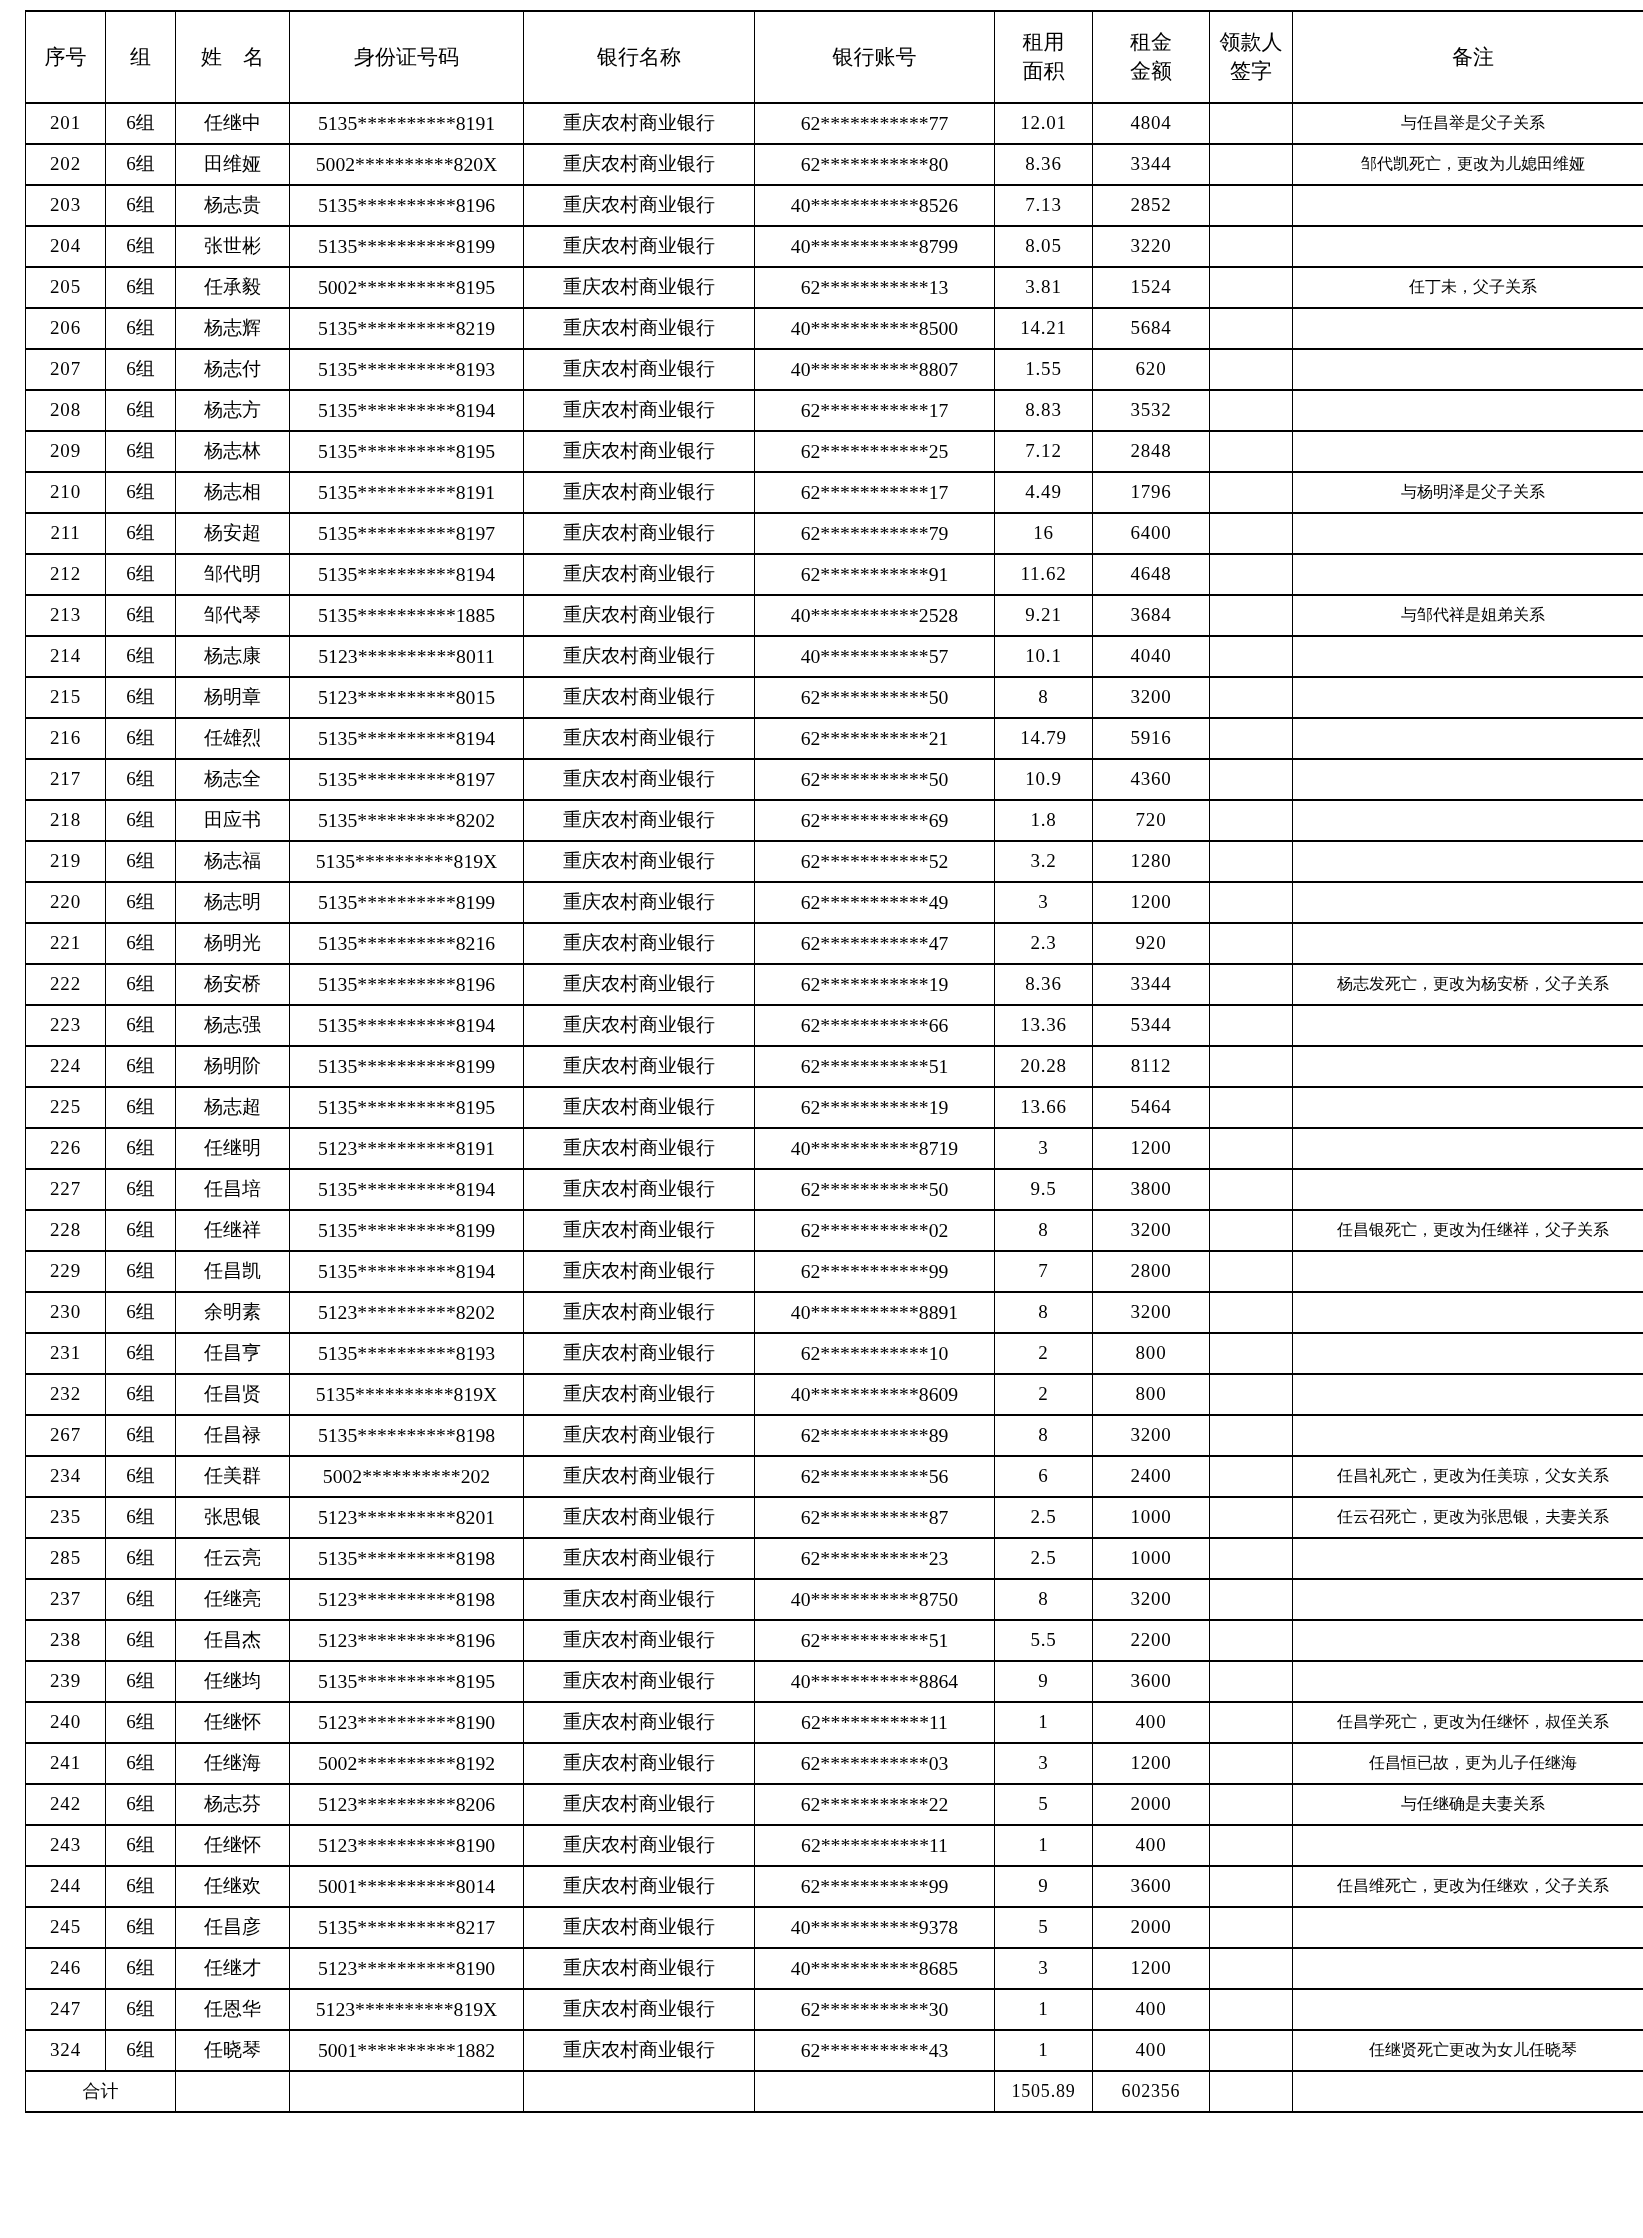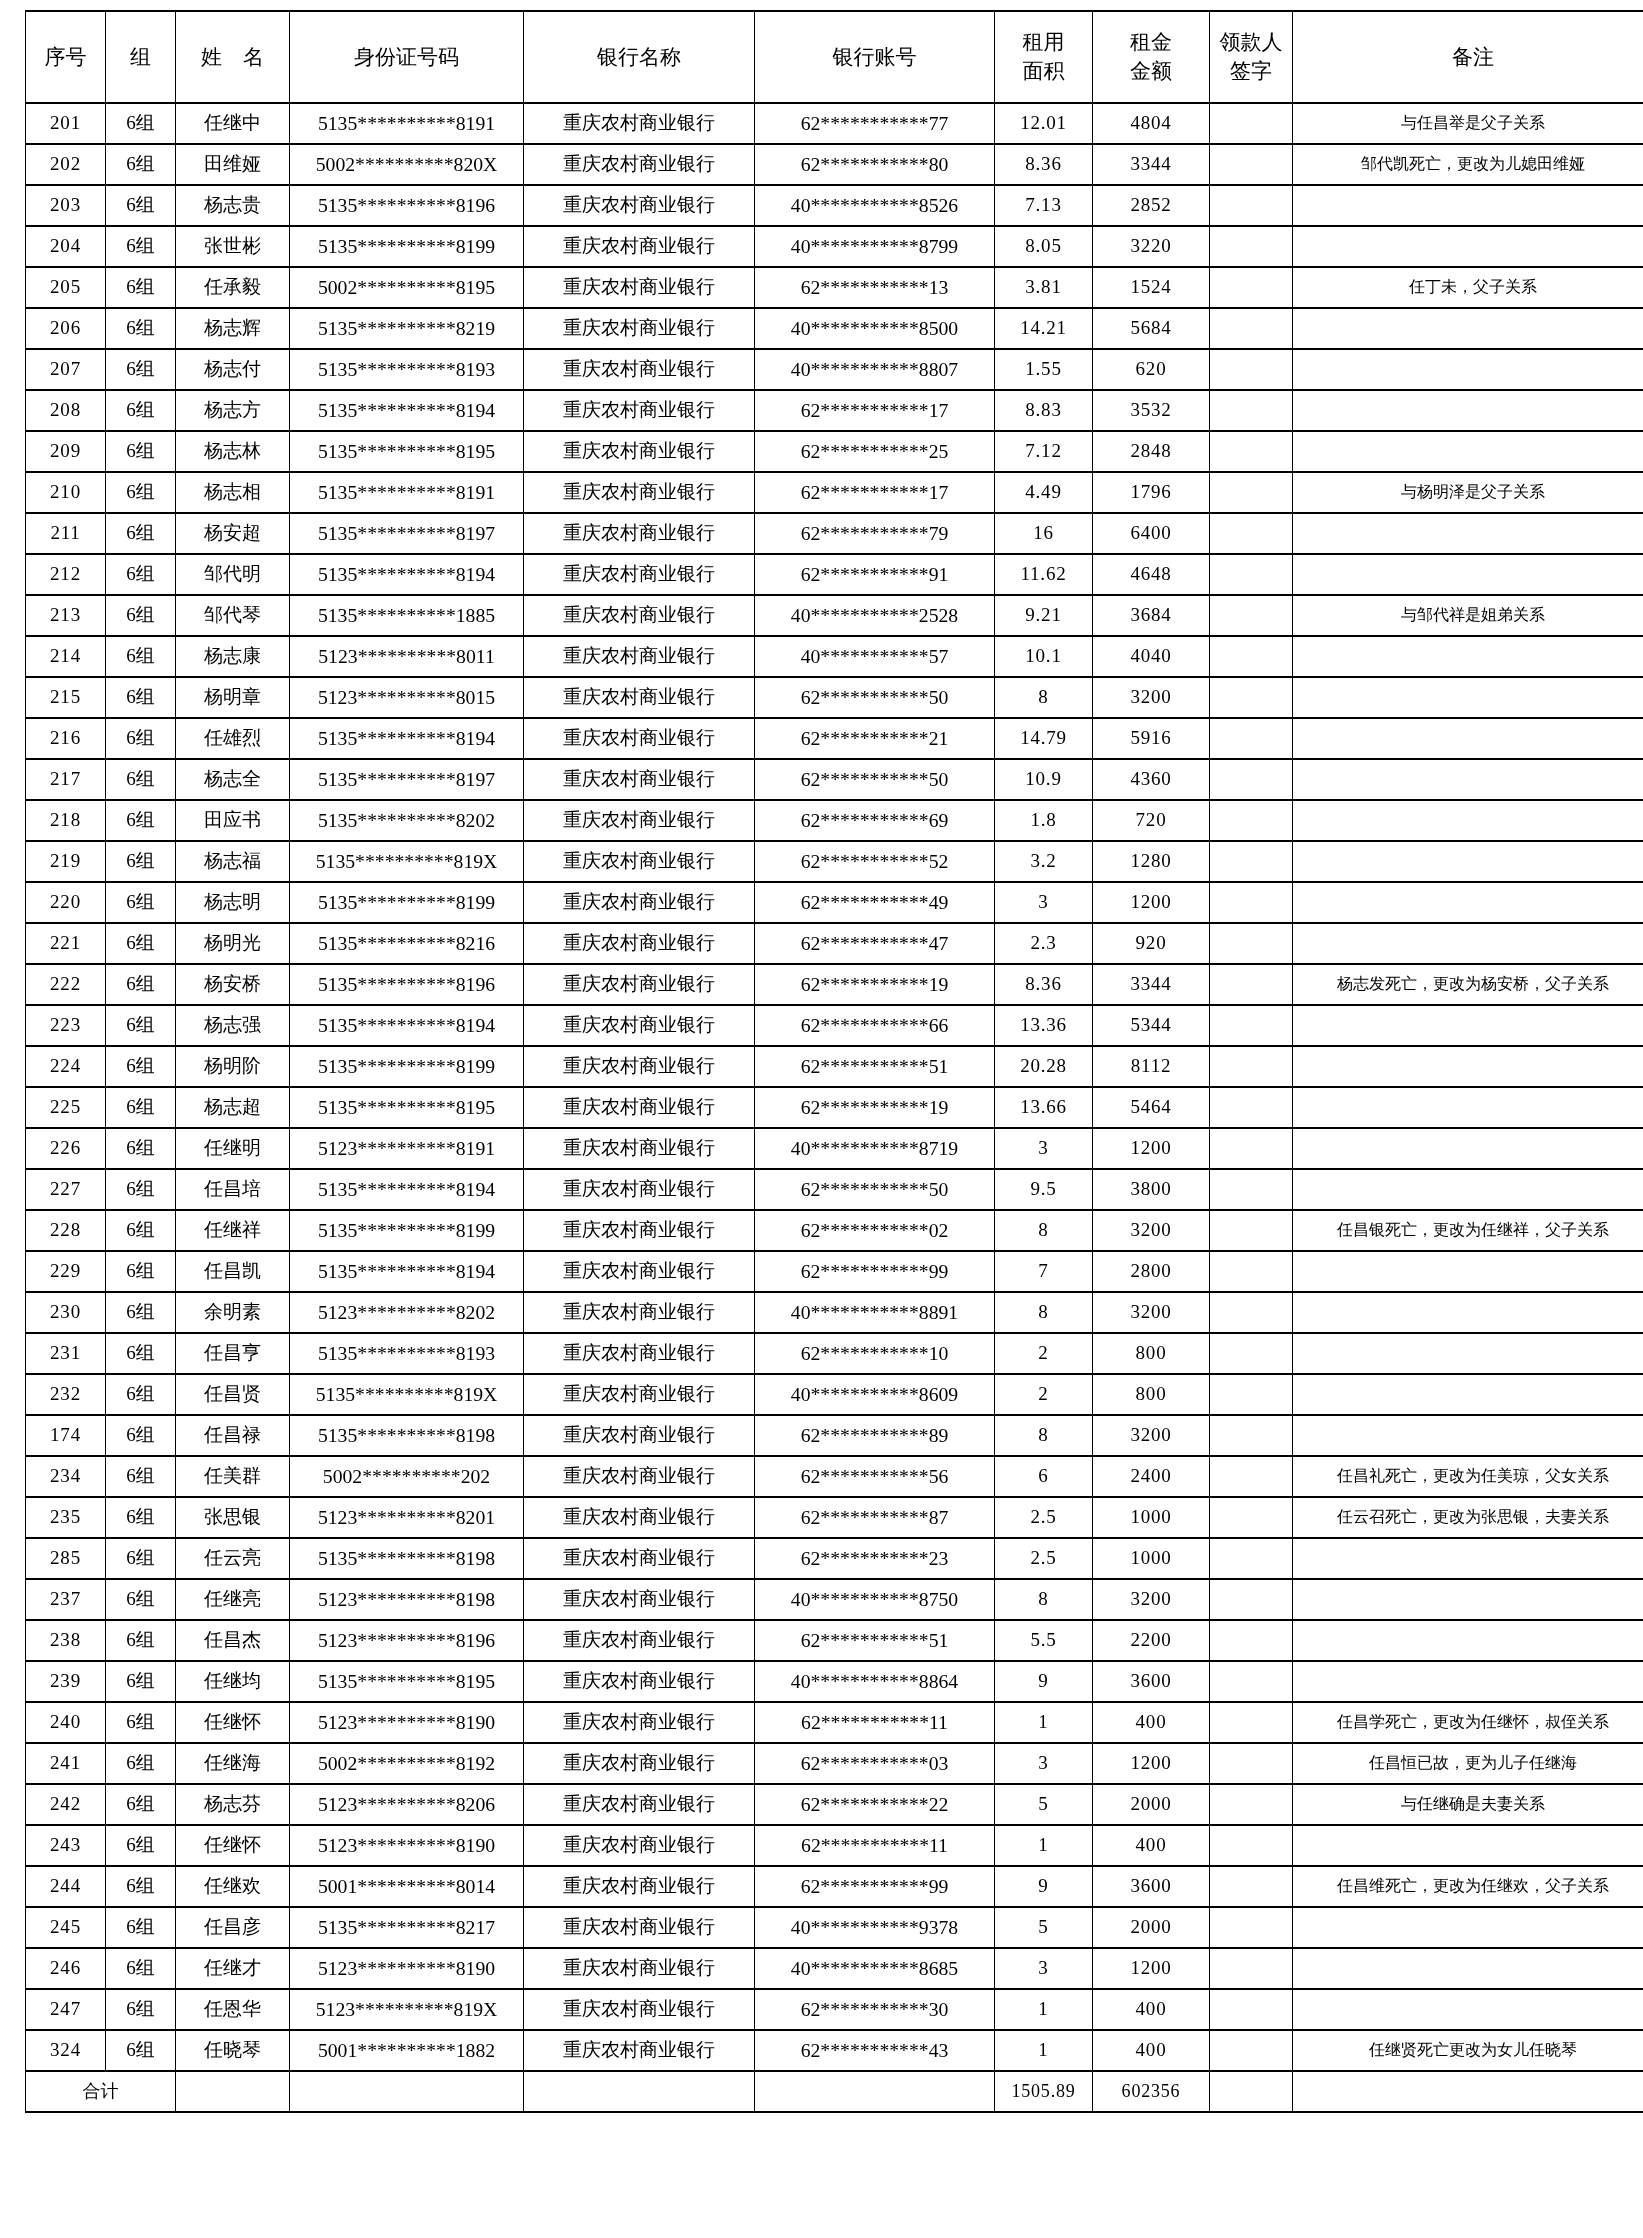--- a/index.html
+++ b/index.html
@@ -440,21 +440,21 @@
         <td>任昌贤</td>
         <td class="idnum">5135**********819X</td>
         <td>重庆农村商业银行</td>
         <td class="acct">40***********8609</td>
         <td class="num">2</td>
         <td class="num">800</td>
         <td></td>
         <td class="remark"></td>
       </tr>
       <tr>
-        <td class="num">174</td>
+        <td class="num">267</td>
         <td>6组</td>
         <td>任昌禄</td>
         <td class="idnum">5135**********8198</td>
         <td>重庆农村商业银行</td>
         <td class="acct">62***********89</td>
         <td class="num">8</td>
         <td class="num">3200</td>
         <td></td>
         <td class="remark"></td>
       </tr>

